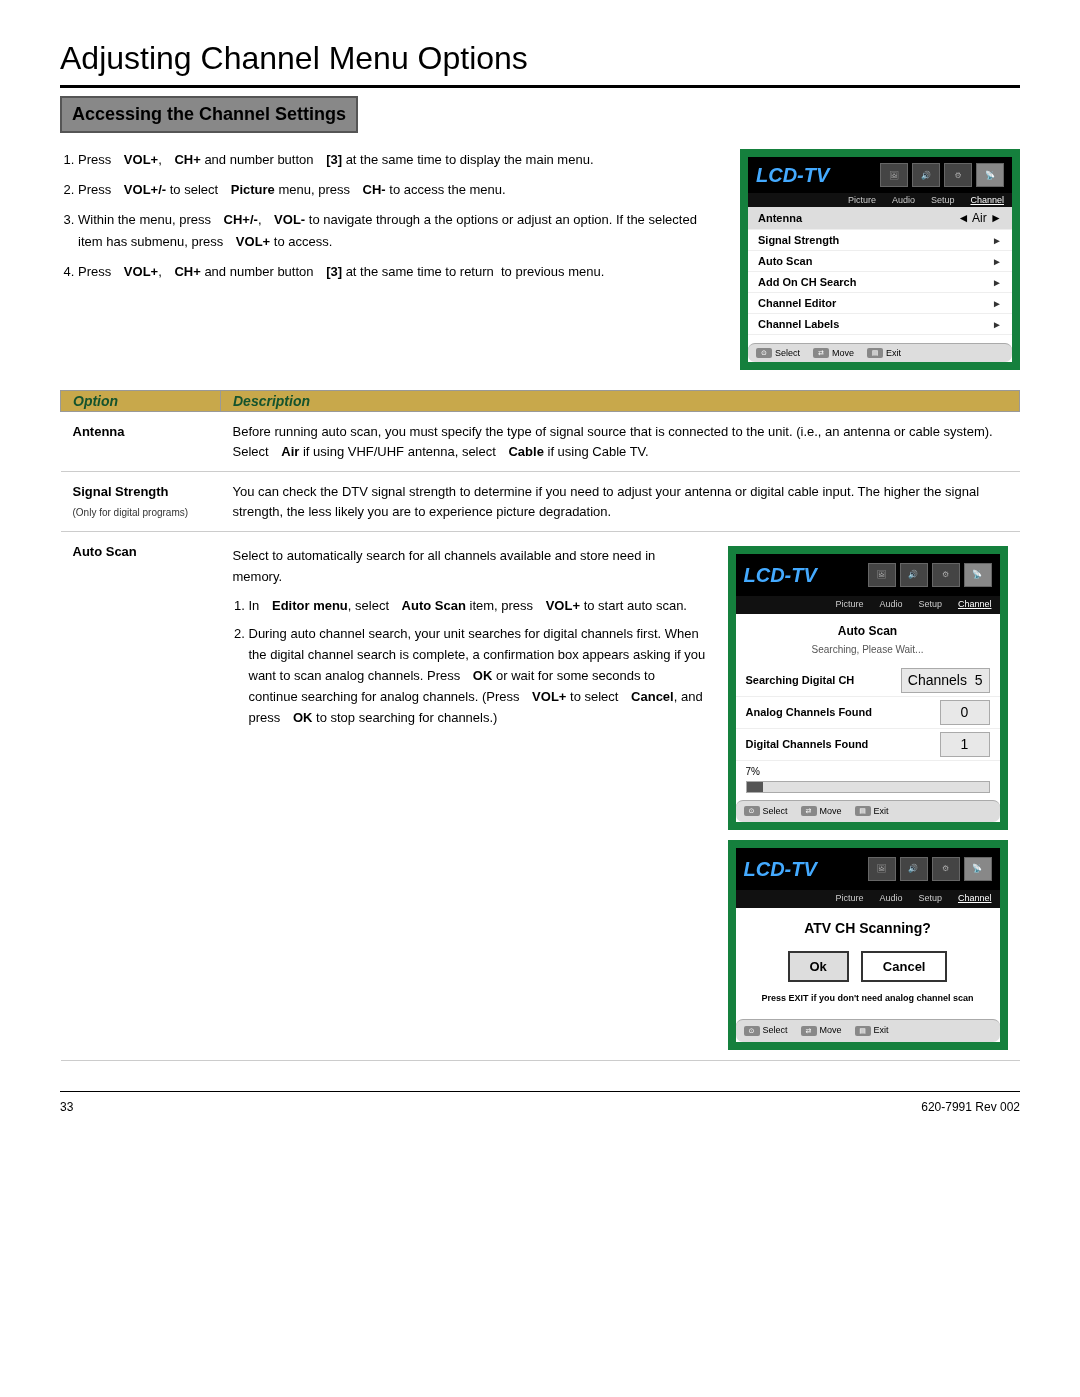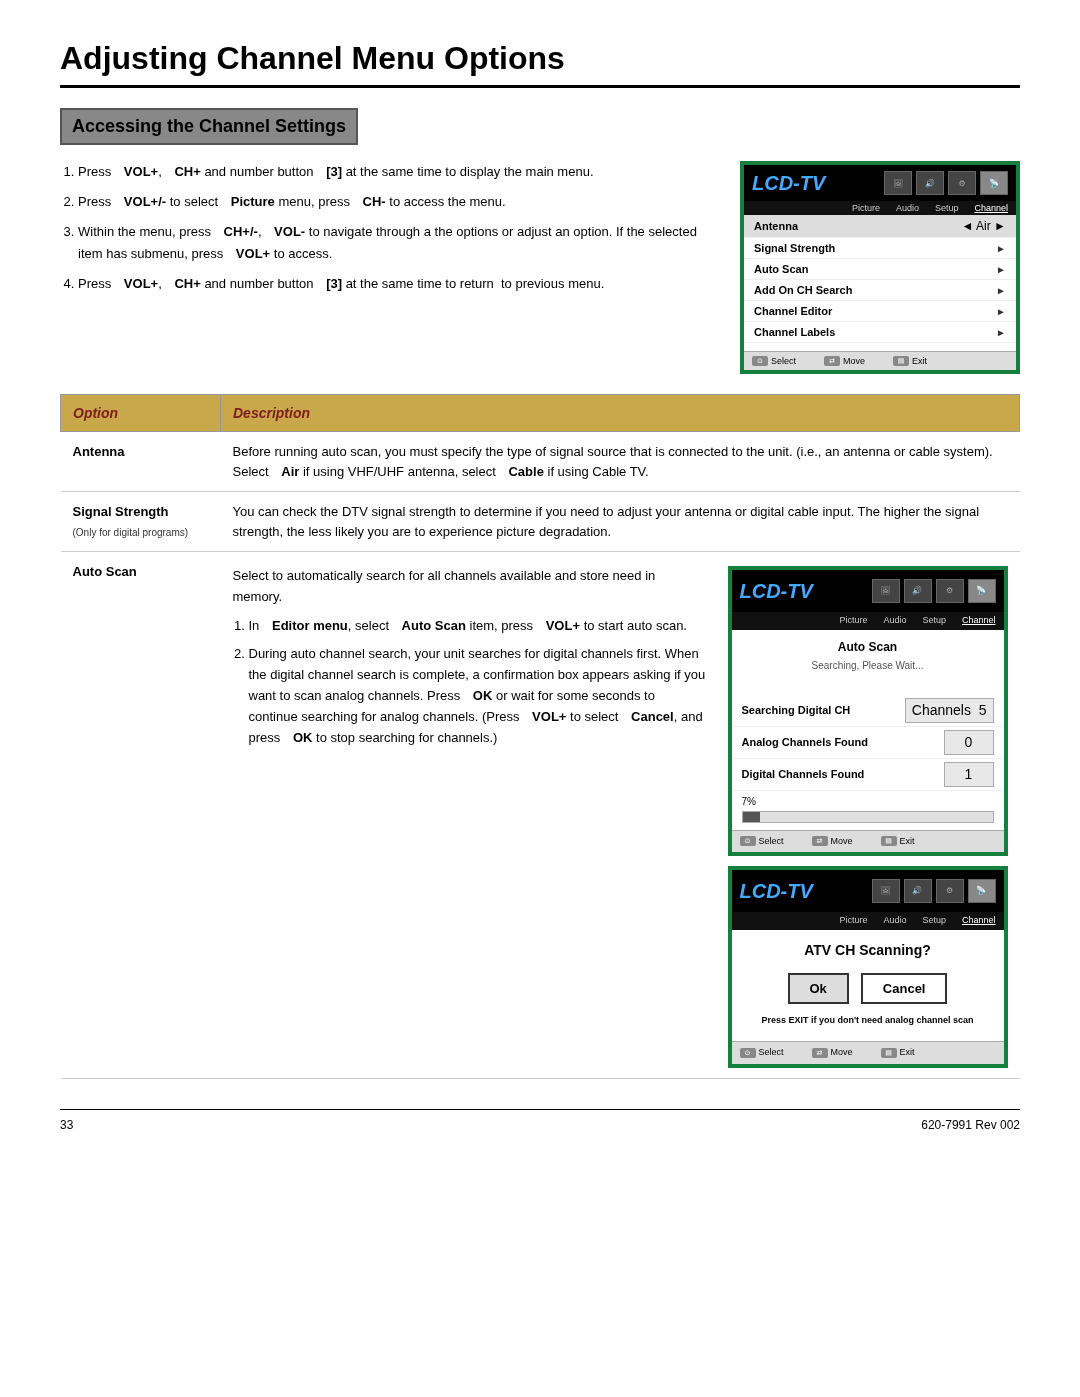--- a/index.html
+++ b/index.html
@@ -9,22 +9,22 @@
       background: #fff;
       color: #000;
       width: 1080px;
       min-height: 1397px;
       padding: 40px 60px 40px 60px;
     }
 
     
     .page-title {
       font-size: 32px;
-      font-weight: bold;
-      margin-bottom: 20px;
+      font-weight: normal;
+      margin-bottom: 8px;
       border-bottom: 3px solid #000;
       padding-bottom: 8px;
     }
 
     
     .section-heading {
       background: #888;
       color: #000;
       font-size: 18px;
       font-weight: bold;
@@ -50,21 +50,21 @@
       line-height: 1.7;
     }
 
     .intro-text ol li {
       margin-bottom: 8px;
     }
 
     
     .tv-screen {
       width: 280px;
-      border: 4px solid #15803d;
+      border: 8px solid #15803d;
       background: #fff;
       flex-shrink: 0;
     }
 
     .tv-header {
       background: #000;
       display: flex;
       align-items: center;
       padding: 6px 8px;
       gap: 8px;
@@ -156,22 +156,23 @@
       font-size: 10px;
       color: #333;
     }
 
     .tv-bottom-bar {
       background: #ddd;
       display: flex;
       align-items: center;
       padding: 4px 8px;
       font-size: 9px;
-      gap: 28px;
+      gap: 13px;
       border-top: 1px solid #aaa;
+      border-radius: 7px;
     }
 
     .tv-bottom-item {
       display: flex;
       align-items: center;
       gap: 3px;
     }
 
     .tv-bottom-icon {
       width: 16px;
@@ -187,25 +188,25 @@
 
     
     .option-table {
       width: 100%;
       border-collapse: collapse;
       margin-bottom: 20px;
     }
 
     .option-table thead tr th {
       background: #c8a84b;
-      color: #7f1d1d;
+      color: #14532d;
       font-style: italic;
       font-weight: bold;
       font-size: 14px;
-      padding: 10px 12px;
+      padding: 2px 12px;
       text-align: left;
       border: 1px solid #999;
     }
 
     .option-table tbody tr {
       border-bottom: 1px solid #ccc;
     }
 
     .option-table tbody tr td {
       vertical-align: top;
@@ -269,21 +270,21 @@
       text-align: center;
       font-weight: bold;
       font-size: 12px;
       padding: 4px 0 2px 0;
     }
 
     .tv-scan-subtitle {
       text-align: center;
       font-size: 10px;
       color: #555;
-      margin-bottom: 22px;
+      margin-bottom: 8px;
     }
 
     .tv-scan-row {
       display: flex;
       align-items: center;
       padding: 3px 10px;
       font-size: 11px;
       border-bottom: 1px solid #eee;
     }
 

